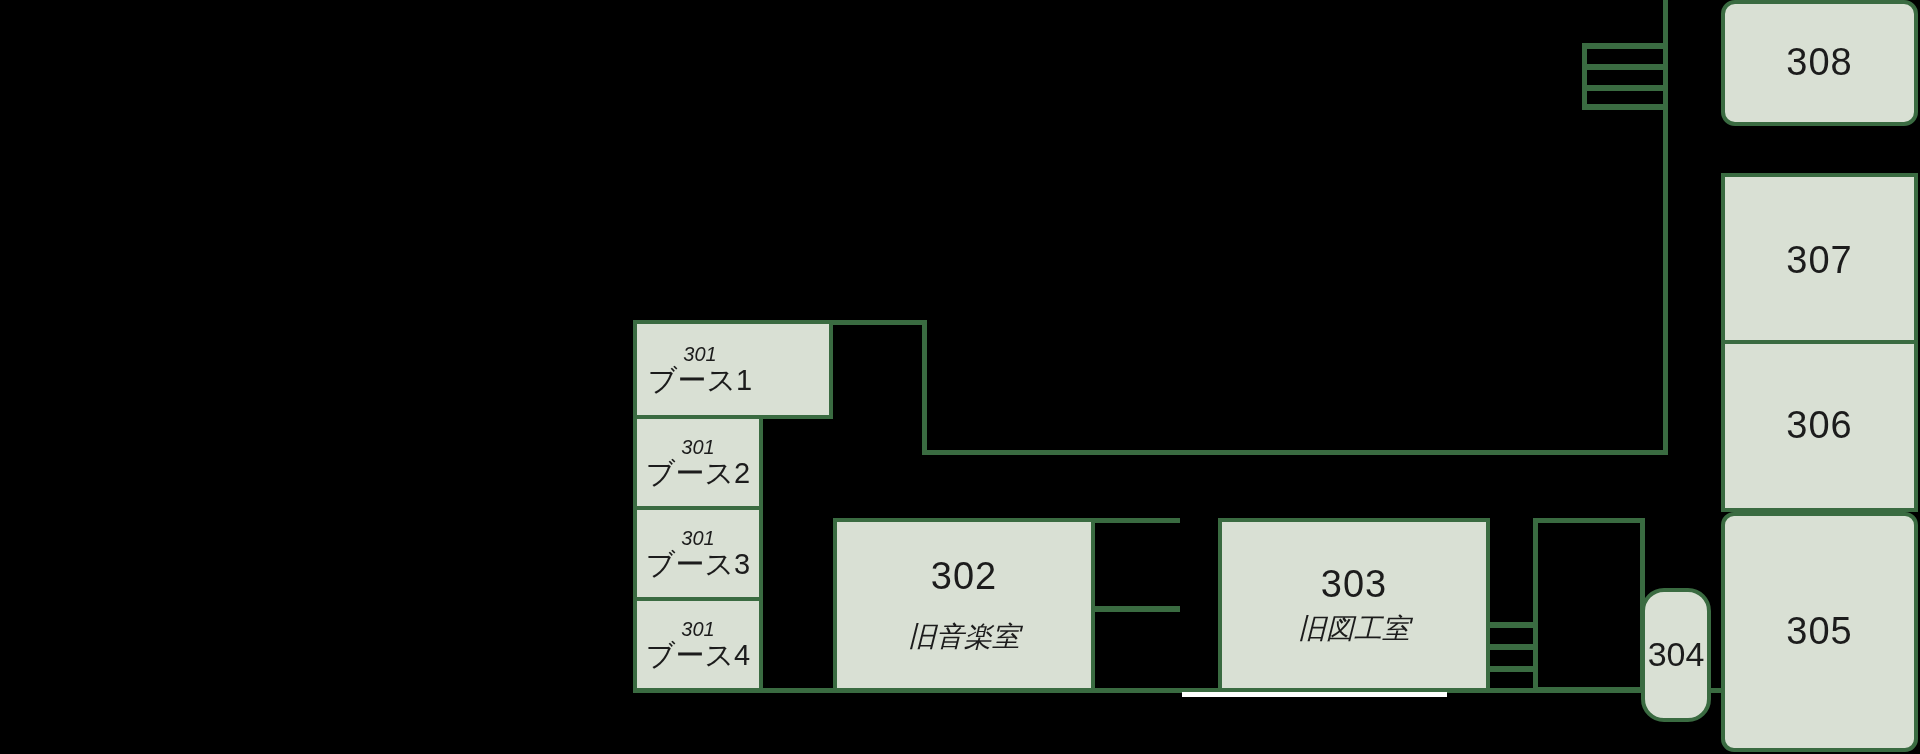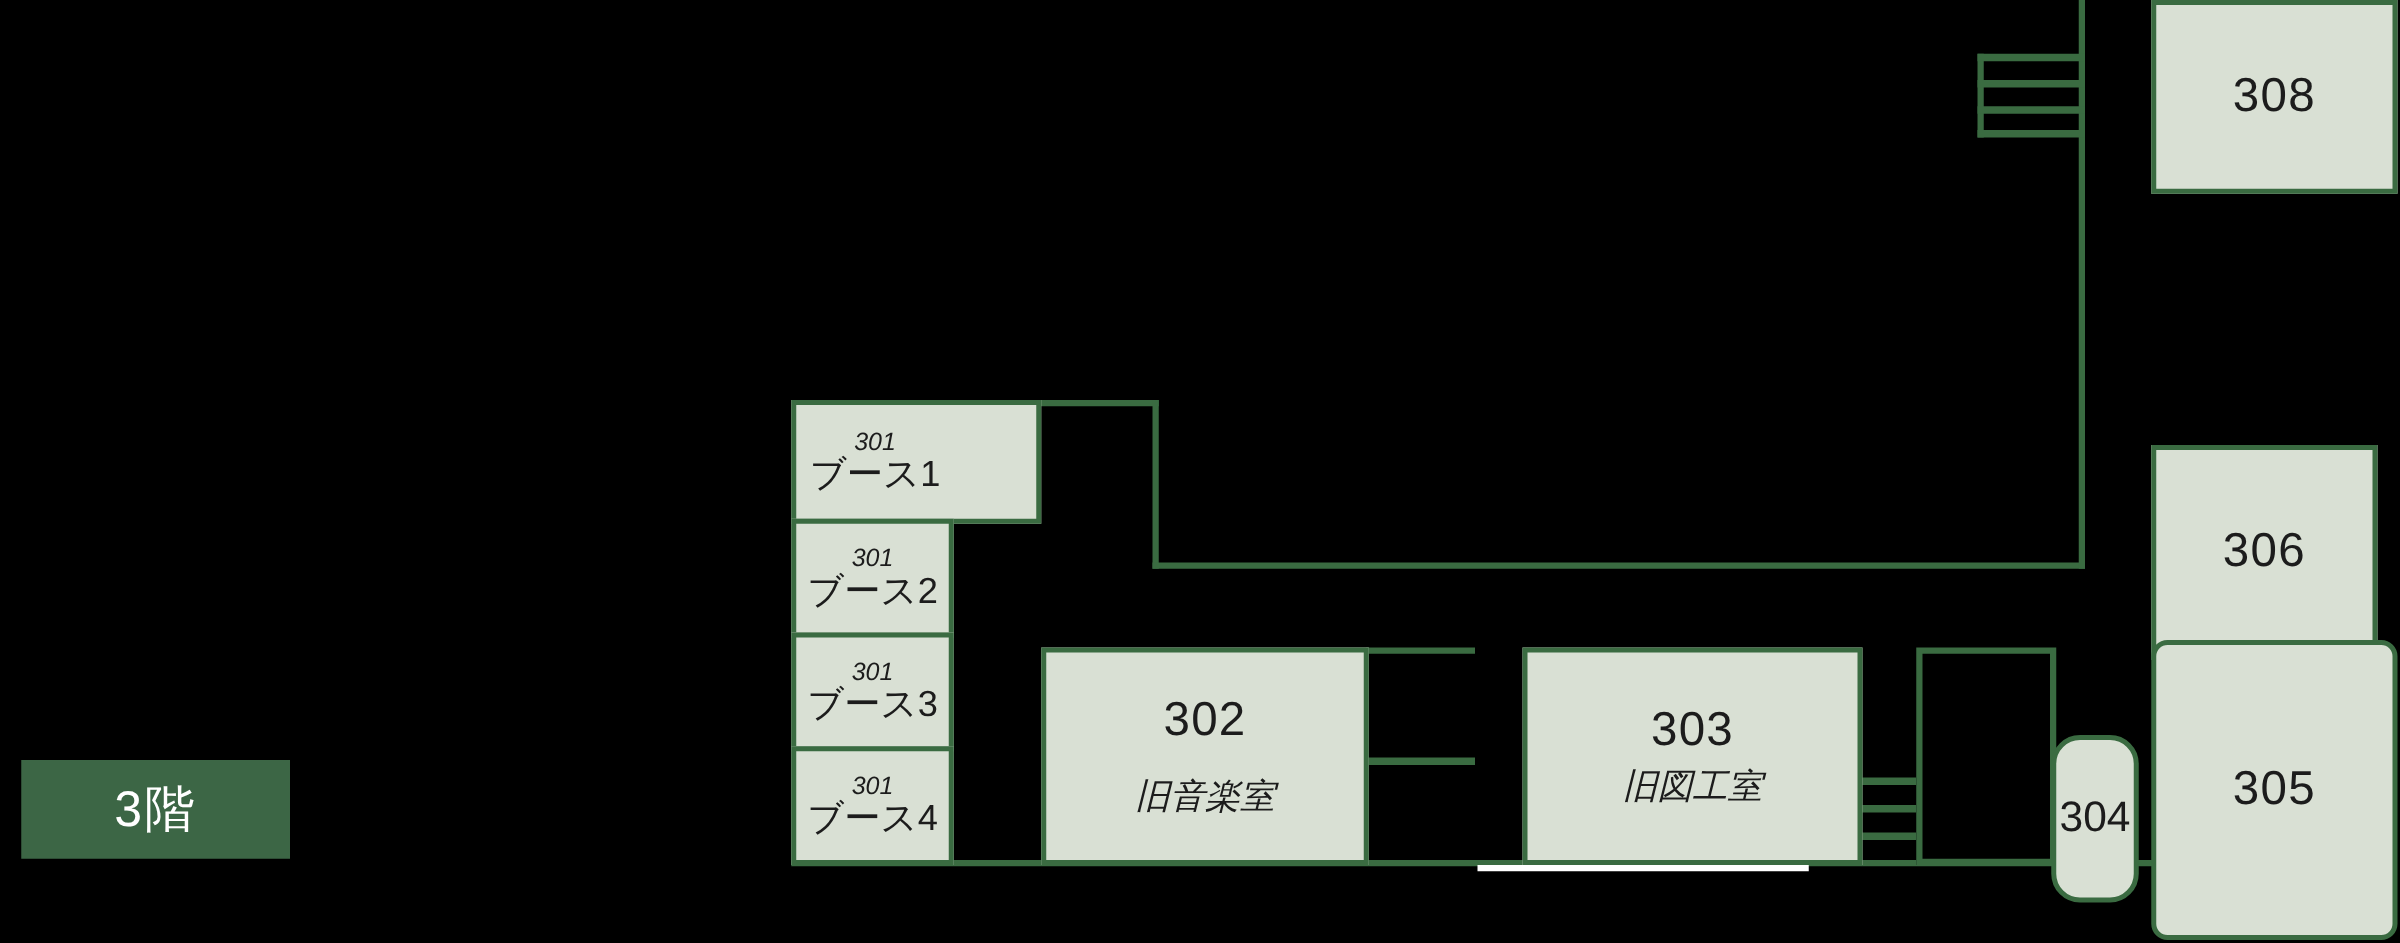--- a/index.html
+++ b/index.html
@@ -112,25 +112,27 @@
     <div class="num-lg">303</div>
     <div class="name-lg">旧図工室</div>
   </div>
 
   <div class="blackroom" style="left:1533px;top:518px;width:112px;height:174px;"></div>
 
   <div class="room" style="left:1641px;top:588px;width:70px;height:134px;border-radius:23px;">
     <div class="num-md">304</div>
   </div>
 
-  <div class="room" style="left:1721px;top:0px;width:197px;height:155px;">
+  <div class="room" style="left:1721px;top:0px;width:197px;height:126px;border-radius:14px;">
     <div class="num-lg">308</div>
   </div>
-  <div class="room" style="left:1721px;top:356px;width:181px;height:172px;">
+  <div class="room" style="left:1721px;top:173px;width:197px;height:175px;">
+    <div class="num-lg">307</div>
+  </div>
+  <div class="room" style="left:1721px;top:340px;width:197px;height:172px;">
     <div class="num-lg">306</div>
   </div>
   <div class="room" style="left:1721px;top:512px;width:197px;height:240px;border-radius:13px;">
     <div class="num-lg">305</div>
   </div>
 
-  <div class="floor-badge">3階</div>
 
 </div>
 
 </body></html>

